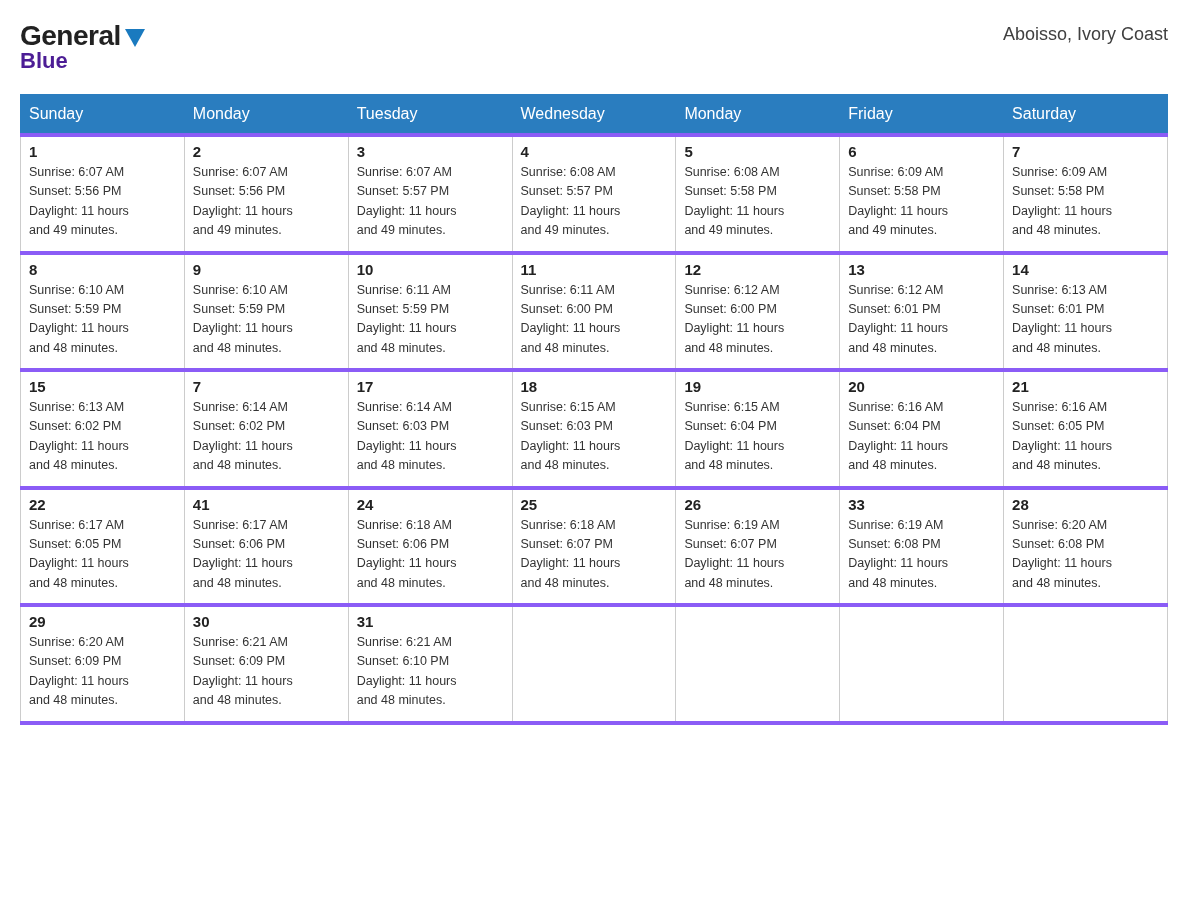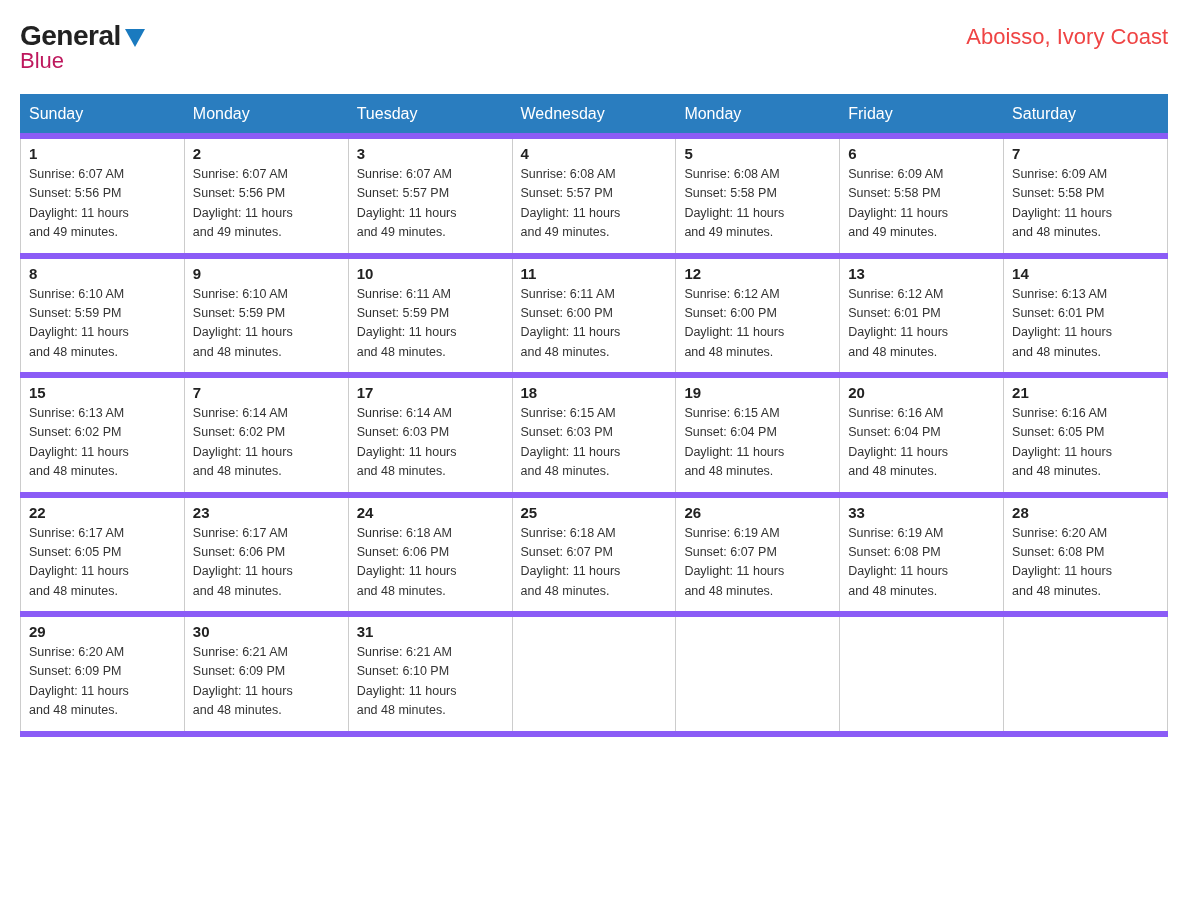--- a/index.html
+++ b/index.html
@@ -35,36 +35,36 @@
       width: 0;
       height: 0;
       border-left: 10px solid transparent;
       border-right: 10px solid transparent;
       border-top: 18px solid #1a7abf;
       margin-left: 4px;
       margin-top: 4px;
     }
     .logo-blue {
       font-size: 22px;
-      font-weight: normal;
-      color: #be185d;
+      font-weight: bold;
+      color: #4c1d95;
       margin-top: -4px;
     }
     .title-section {
       text-align: right;
     }
     .month-title {
       font-size: 52px;
       font-weight: 300;
       color: #222;
       line-height: 1.1;
     }
     .location {
-      font-size: 22px;
-      color: #ef4444;
+      font-size: 18px;
+      color: #404040;
       margin-top: 4px;
     }
     .calendar {
       width: 100%;
       border-collapse: collapse;
     }
     .calendar th {
       background-color: #2a7dbf;
       color: #fff;
       padding: 10px 8px;
@@ -76,21 +76,21 @@
     .calendar td {
       vertical-align: top;
       padding: 6px 8px 10px 8px;
       border: 1px solid #ccc;
       font-size: 13px;
       color: #333;
       width: calc(100% / 7);
       min-height: 90px;
     }
     .calendar tr {
-      border-bottom: 6px solid #8b5cf6;
+      border-bottom: 4px solid #8b5cf6;
     }
     .day-num {
       font-size: 15px;
       font-weight: bold;
       display: block;
       margin-bottom: 3px;
       color: #222;
     }
     .day-info {
       font-size: 12.5px;
@@ -216,21 +216,21 @@
           <span class="day-num">21</span>
           <div class="day-info">Sunrise: 6:16 AM<br>Sunset: 6:05 PM<br>Daylight: 11 hours<br>and 48 minutes.</div>
         </td>
       </tr>
       <tr>
         <td>
           <span class="day-num">22</span>
           <div class="day-info">Sunrise: 6:17 AM<br>Sunset: 6:05 PM<br>Daylight: 11 hours<br>and 48 minutes.</div>
         </td>
         <td>
-          <span class="day-num">23</span>
+          <span class="day-num">41</span>
           <div class="day-info">Sunrise: 6:17 AM<br>Sunset: 6:06 PM<br>Daylight: 11 hours<br>and 48 minutes.</div>
         </td>
         <td>
           <span class="day-num">24</span>
           <div class="day-info">Sunrise: 6:18 AM<br>Sunset: 6:06 PM<br>Daylight: 11 hours<br>and 48 minutes.</div>
         </td>
         <td>
           <span class="day-num">25</span>
           <div class="day-info">Sunrise: 6:18 AM<br>Sunset: 6:07 PM<br>Daylight: 11 hours<br>and 48 minutes.</div>
         </td>

